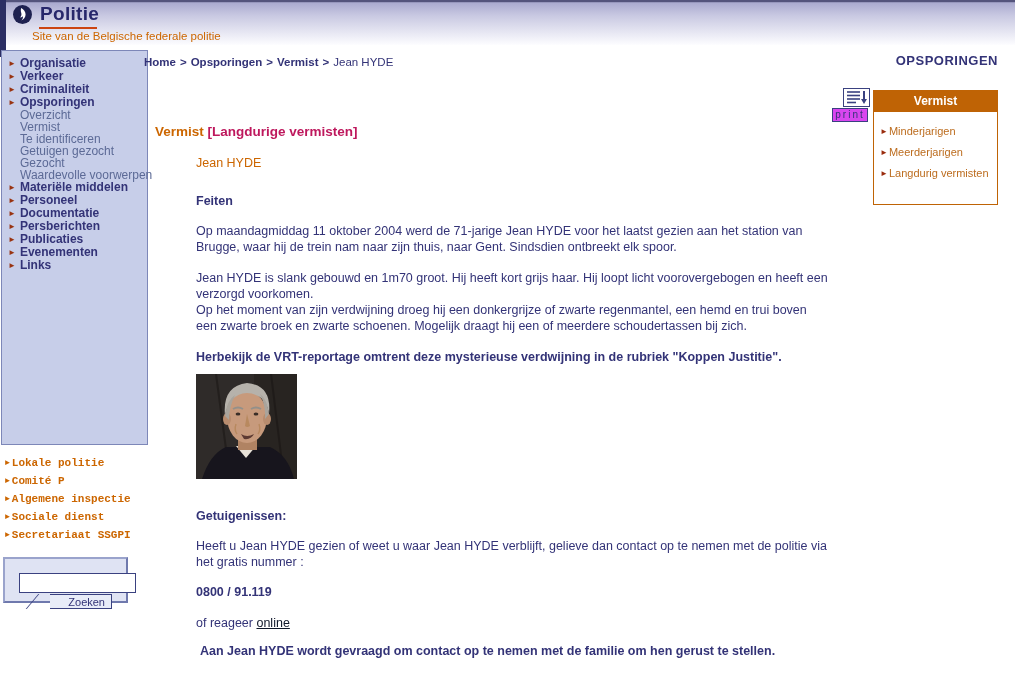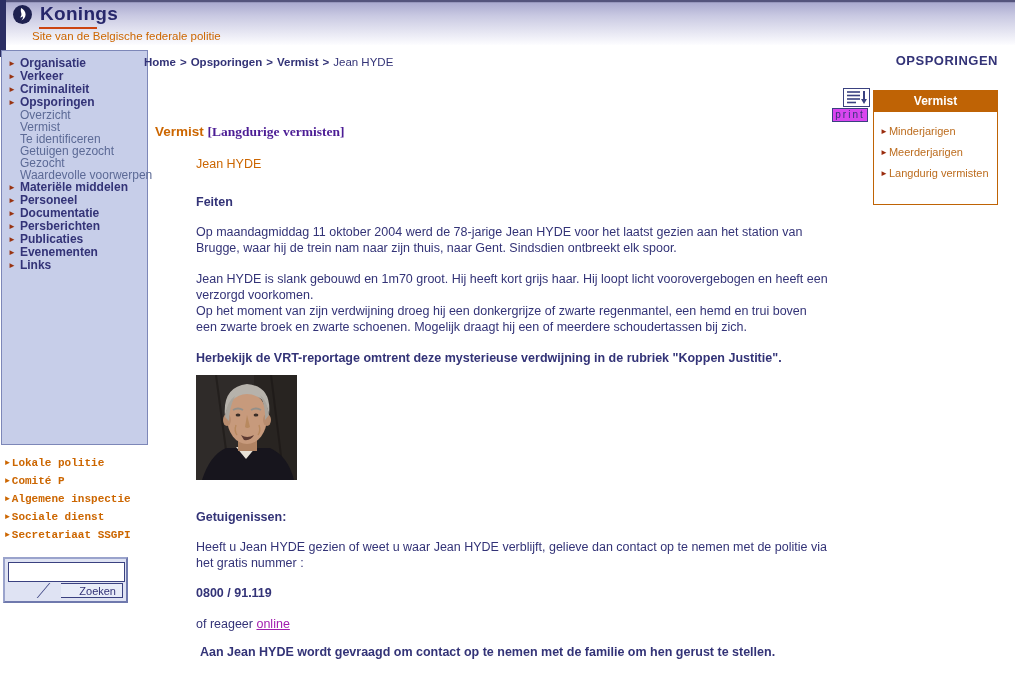--- a/index.html
+++ b/index.html
@@ -24,21 +24,21 @@
   .nav-main .arr { color:#993311; font-size:8px; margin-right:4px; vertical-align:1px; }
   .nav-sub { font-size:12px; color:#5c6a96; line-height:12px; padding-left:12px; cursor:pointer; white-space:nowrap; }
 
   
   .ext-links { position:absolute; left:5px; top:454px;font-family:Liberation Mono, monospace; }
   .ext-link { font-size:11px; font-weight:bold; color:#cc6600; line-height:18px; cursor:pointer; white-space:nowrap; }
   .ext-link .arr { color:#cc6600; font-size:8px; margin-right:2px; vertical-align:1px; }
 
   
   .searchbox { position:absolute; left:3px; top:557px; width:125px; height:46px;
-    background:#dfe3f3; border:2px solid #9aa3cc; border-right-color:#6f79ad; border-bottom-color:#6f79ad; padding:3px; }
+    background:#dfe3f3; border:2px solid #9aa3cc; border-right-color:#6f79ad; border-bottom-color:#6f79ad; padding:14px; }
   .search-input { width:117px; height:20px; border:1px solid #3a4180; background:#ffffff;
     font-family:"Liberation Sans",sans-serif; font-size:11px; color:#333377; padding:2px 3px; }
   .search-footer { position:relative; height:18px; }
   .zoeken-slant { position:absolute; right:66px; top:1px; width:14px; height:15px;
     border-left:1px solid #3a4180; transform:skewX(-40deg); }
   .zoeken-btn { position:absolute; right:0; top:1px; width:62px; height:15px;
     background:#e8ecf8; border:none; border-right:1px solid #3a4180; border-bottom:1px solid #3a4180; border-top:1px solid #3a4180;
     font-family:"Liberation Sans",sans-serif; font-size:11px; color:#333377; text-align:right; padding-right:6px; cursor:pointer; }
 
   
@@ -61,48 +61,48 @@
   .vermist-box-header { height:21px; background:#bf6305; color:#ffffff; font-size:12px; font-weight:bold;
     text-align:center; line-height:21px; }
   .vermist-box-items { padding:9px 4px 0 6px; }
   .vermist-box-item { font-size:11px; font-weight:normal; color:#bc6c1e; line-height:20px; cursor:pointer; white-space:nowrap; }
   .vermist-box-item .arr { color:#9a2c0e; font-size:8px; margin-right:1px; vertical-align:1px; }
 
   
   .content { position:absolute; left:155px; top:124px; width:676px; }
   .content-title { font-size:13.5px; font-weight:bold; margin-bottom:17px; }
   .content-title .t-orange { color:#cc6600; }
-  .content-title .t-navy { color:#4c1d95;font-family:Liberation Serif, serif; }
+  .content-title .t-navy { color:#be185d; }
   .indent { margin-left:41px; }
   .distribution { font-size:11px; margin-bottom:13px; }
   .person-name { font-size:12.5px; color:#cc6600; margin-bottom:24px; }
   .sub-heading { font-size:12.5px; font-weight:bold; margin-bottom:15px; }
   .para { font-size:12.5px; line-height:16px; width:632px; margin-bottom:15px; }
   .para b { font-weight:normal;margin-top:30px; }
   .bold-line { font-size:12.5px; font-weight:bold; line-height:16px; width:632px; margin-bottom:9px; }
   .photo { margin-bottom:26px; }
   .phone { font-size:12.5px; font-weight:bold; margin-bottom:17px; }
   .reageer { font-size:12.5px; margin-bottom:13px; }
-  .reageer a { color:#a21caf; text-decoration:underline; cursor:pointer; }
+  .reageer a { color:#0f172a; text-decoration:underline; cursor:pointer; }
   .final-line { padding-left:4px; }
 </style>
 </head>
 <body>
 
 <div class="page">
 
   <div class="topbar">
     <div class="logo-row">
       <span class="logo">
         <svg width="19" height="19" viewBox="0 0 19 19">
           <circle cx="9.5" cy="9.5" r="9.5" fill="#1e2150"></circle>
           <path d="M8.2 3 C10.8 4.6 12.6 6.8 12.6 9.6 C12.6 12.6 10.6 14.6 8.4 15.6 C9.6 14.2 10.2 12.8 9.8 11.2 C9 12 8.2 12.4 7.2 12.5 C8.4 11 8.8 9.6 8.2 7.8 C7.8 6.4 7.6 4.6 8.2 3 Z" fill="#ffffff"></path>
         </svg>
       </span>
-      <span class="site-title">Konings</span>
+      <span class="site-title">Politie</span>
     </div>
     <div class="title-underline"></div>
     <div class="subtitle">Site van de Belgische federale politie</div>
   </div>
   <div class="left-edge"></div>
 
   <div class="sidebar">
     <div class="nav-main"><span class="arr">►</span><span>Organisatie</span></div>
     <div class="nav-main"><span class="arr">►</span><span>Verkeer</span></div>
     <div class="nav-main"><span class="arr">►</span><span>Criminaliteit</span></div>
@@ -171,21 +171,21 @@
     <div class="content-title">
       <span class="t-orange">Vermist</span>
       <span class="t-navy">[Langdurige vermisten]</span>
     </div>
 
 
     <div class="person-name indent">Jean HYDE</div>
 
     <div class="sub-heading indent">Feiten</div>
 
-    <div class="para indent"><span>Op maandagmiddag </span><b>11 oktober 2004</b><span> werd de 78-jarige </span><b>Jean HYDE</b><span> voor het laatst gezien aan het station van Brugge, waar hij de trein nam naar zijn thuis, naar Gent. Sindsdien ontbreekt elk spoor.</span></div>
+    <div class="para indent"><span>Op maandagmiddag </span><b>11 oktober 2004</b><span> werd de 71-jarige </span><b>Jean HYDE</b><span> voor het laatst gezien aan het station van Brugge, waar hij de trein nam naar zijn thuis, naar Gent. Sindsdien ontbreekt elk spoor.</span></div>
 
     <div class="para indent">
       <span>Jean HYDE is slank gebouwd en 1m70 groot. Hij heeft kort grijs haar. Hij loopt licht voorovergebogen en heeft een verzorgd voorkomen.</span><br>
       <span>Op het moment van zijn verdwijning droeg hij een donkergrijze of zwarte regenmantel, een hemd en trui boven een zwarte broek en zwarte schoenen. Mogelijk draagt hij een of meerdere schoudertassen bij zich.</span>
     </div>
 
     <div class="bold-line indent">Herbekijk de VRT-reportage omtrent deze mysterieuse verdwijning in de rubriek "Koppen Justitie".</div>
 
     <div class="photo indent">
       <svg width="101" height="105" viewBox="0 0 101 105">

